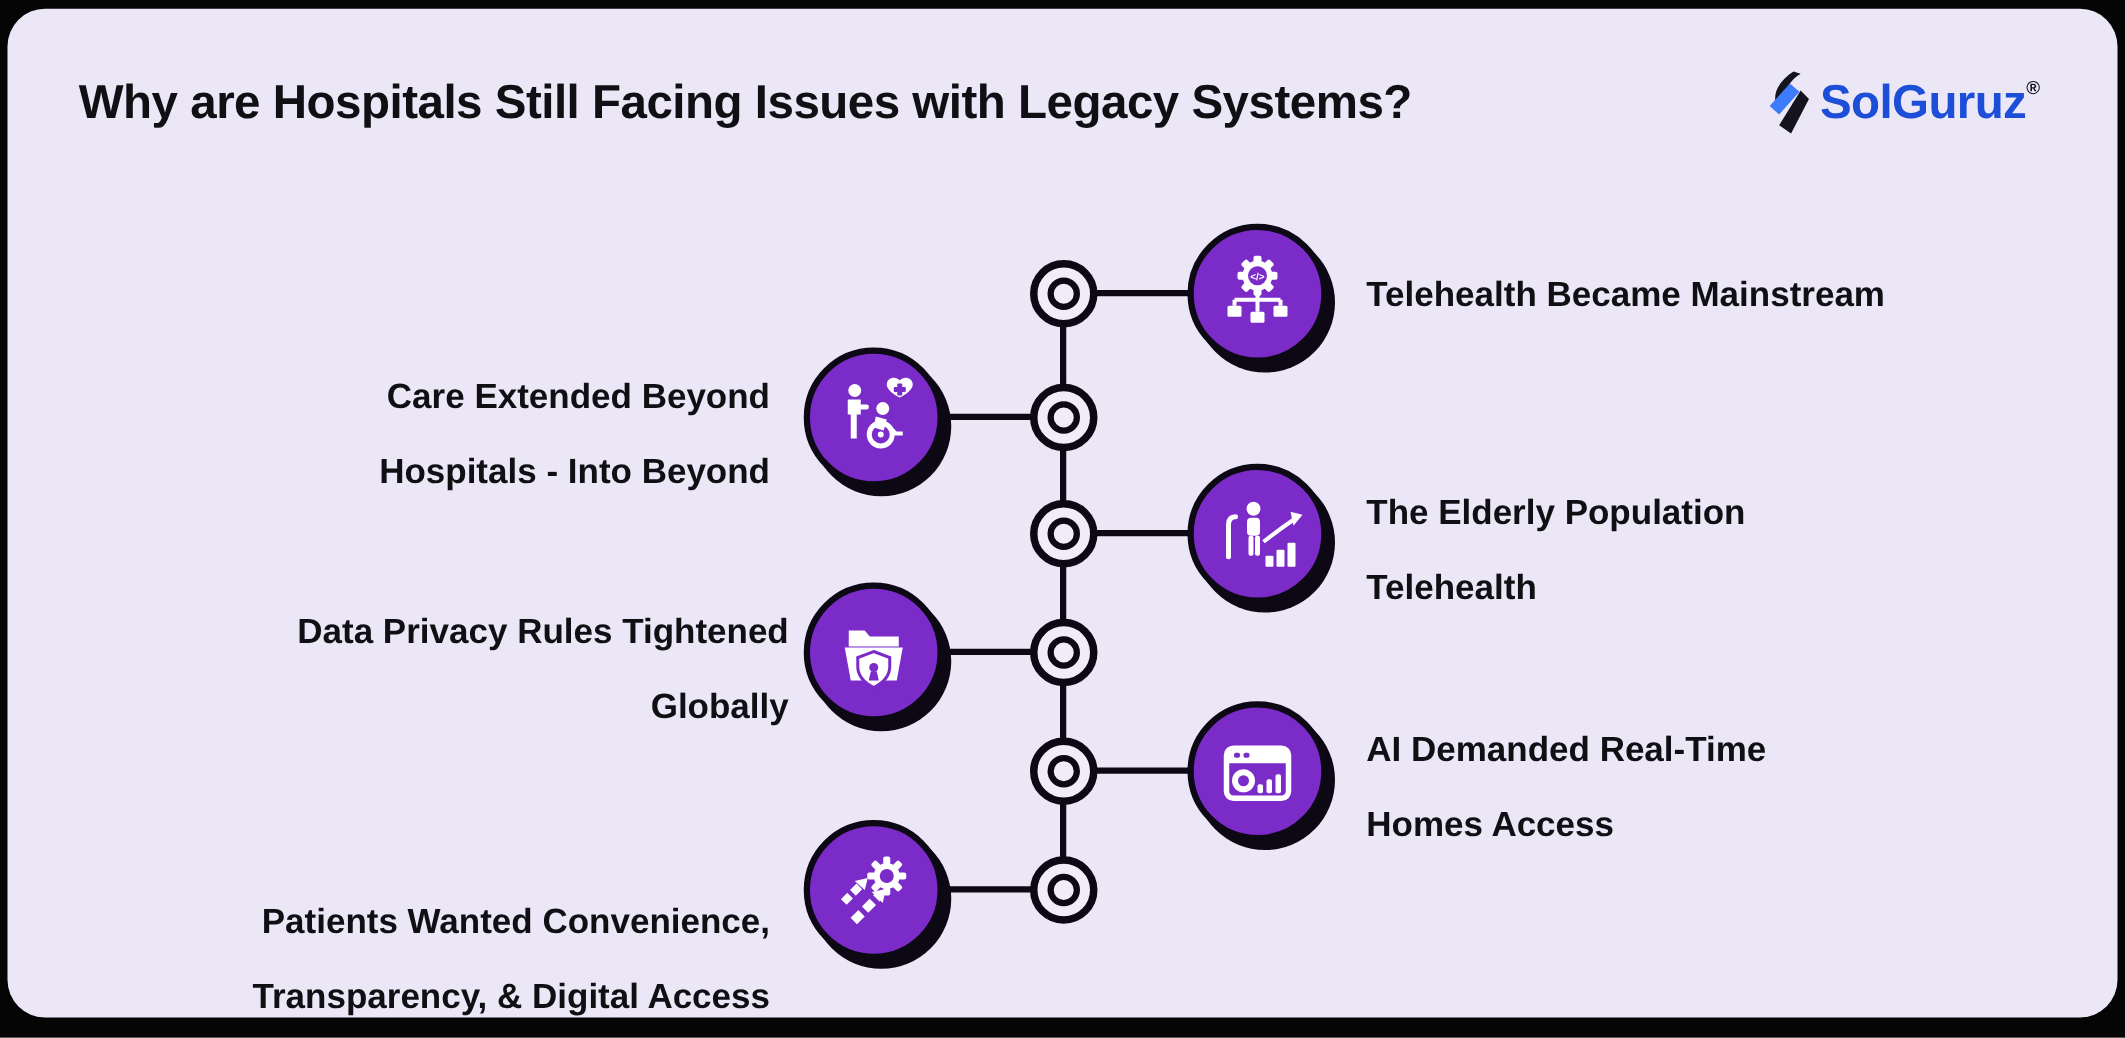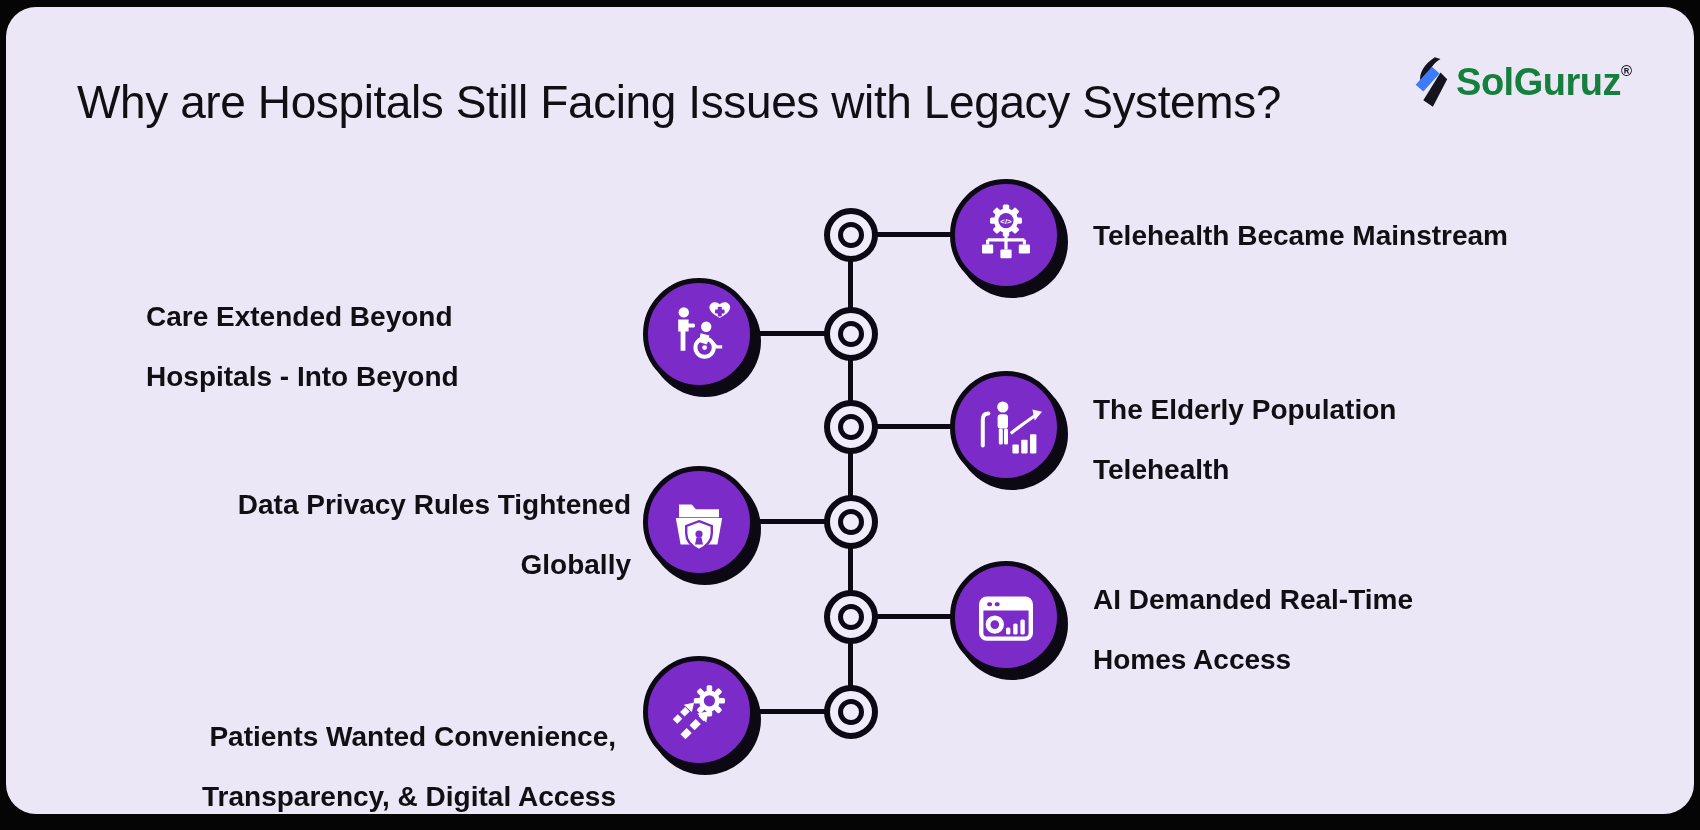--- a/index.html
+++ b/index.html
@@ -13,28 +13,28 @@
     background:var(--background-frame,#050506);
     overflow:hidden;
   }
   .card{
     position:absolute;left:6px;right:6px;top:7px;bottom:16px;
     background:var(--card,#ECE7F6);
     border-radius:30px;
     overflow:hidden;
   }
   .title{
-    position:absolute;left:57px;top:54px;margin:14px;
-    font-size:46px;font-weight:400;letter-spacing:-0.4px;
+    position:absolute;left:57px;top:54px;margin:0;
+    font-size:38px;font-weight:700;letter-spacing:-0.4px;
     color:var(--text,#101014);
   }
   
   .logo{position:absolute;top:48px;right:62px;display:flex;align-items:center;}
   .logo svg{width:42px;height:54px;margin-right:5px;}
-  .logo-text{font-size:38px;font-weight:bold;color:#15803d;letter-spacing:-0.5px;}
+  .logo-text{font-size:38px;font-weight:bold;color:#1d4ed8;letter-spacing:-0.5px;}
   .logo-reg{font-size:15px;font-weight:bold;color:#14141E;vertical-align:super;line-height:1;position:relative;top:-12px;}
   
   .spine{position:absolute;left:842px;top:228px;width:5px;height:477px;background:var(--outline-black,#0C0814);}
   .connector{position:absolute;height:5px;background:var(--outline-black,#0C0814);}
   .k0{left:870px;width:76px;top:225px}
   .k1{left:747px;width:73px;top:324px}
   .k2{left:870px;width:76px;top:417px}
   .k3{left:747px;width:73px;top:512px}
   .k4{left:870px;width:76px;top:607px}
   .k5{left:747px;width:73px;top:702px}
@@ -64,21 +64,21 @@
   .c3{left:637px;top:459px}
   .c4{left:944px;top:554px}
   .c5{left:637px;top:649px}
   
   .txt{
     position:absolute;font-size:28px;font-weight:700;line-height:1.28;
     color:var(--text,#101014);transform:translateY(-50%);
   }
   .txt span{display:block;margin-top:24px;}
   .t0{left:1087px;top:229px;width:520px;}
-  .t1{left:140px;top:328px;width:470px;text-align:left;}
+  .t1{left:140px;top:328px;width:470px;text-align:right;}
   .t2{left:1087px;top:421px;width:520px;}
   .t3{left:155px;top:516px;width:470px;text-align:right;}
   .t4{left:1087px;top:611px;width:520px;}
   .t5{left:140px;top:748px;width:470px;text-align:right;}
   
   .wf{fill:#fff;}
   .pf{fill:var(--accent-purple,#7A2BC8);}
   .ws{stroke:#fff;fill:none;}
 </style>
 </head>

